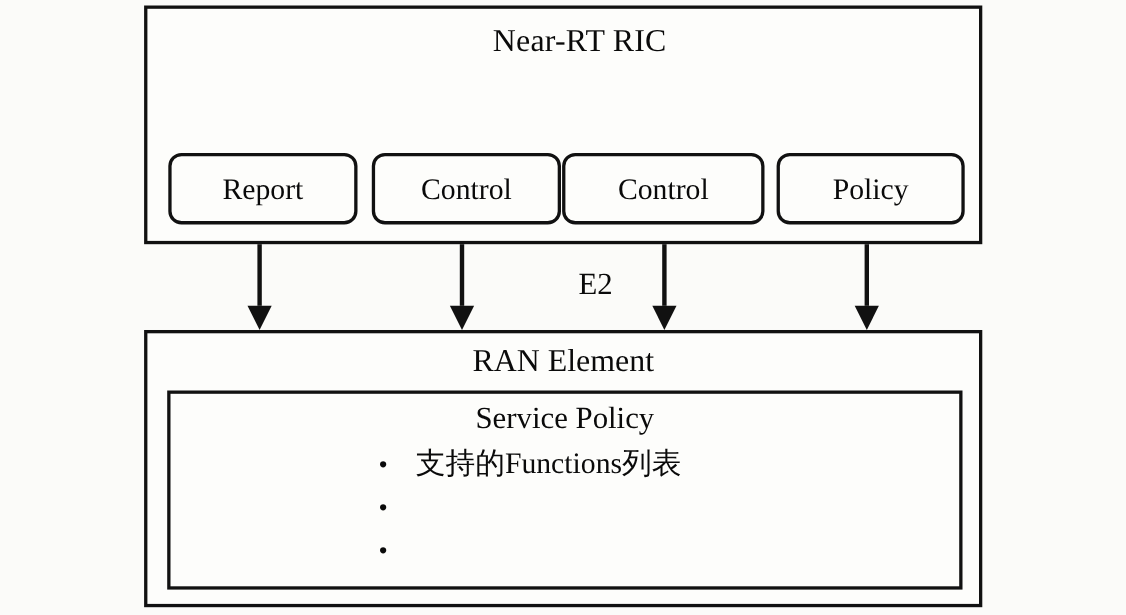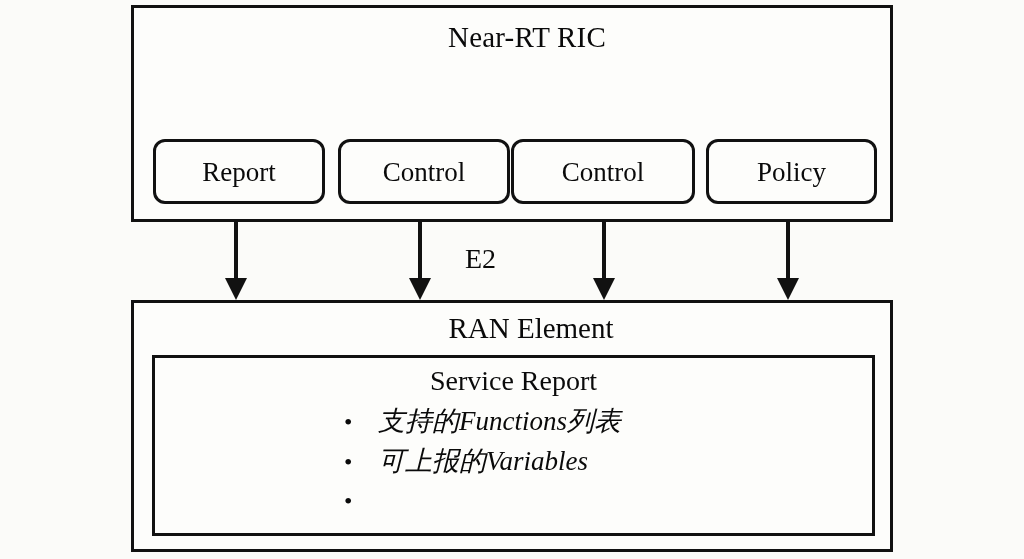--- a/index.html
+++ b/index.html
@@ -80,21 +80,21 @@
   .op-2 { left: 204px; width: 172px; }
   .op-3 { left: 377px; width: 184px; }
   .op-4 { left: 572px; width: 171px; text-align: center; }
 
   
   .e2-label {
     position: absolute;
     left: 465px;
     top: 243px;
     width: 92px;
-    text-align: left;
+    text-align: right;
     font-size: 28px;
     line-height: 32px;
   }
 
   
   .arrow {
     position: absolute;
     top: 222px;
     width: 4px;
     height: 56px;
@@ -129,21 +129,20 @@
     background: #fdfdfb;
   }
   .ran-title {
     position: absolute;
     left: 0;
     top: 8px;
     width: 100%;
     text-align: center;
     font-size: 29px;
     line-height: 34px;
-    padding-left: 19px;
   }
 
   
   .sm-box {
     position: absolute;
     left: 18px;
     top: 52px;
     width: 723px;
     height: 181px;
     box-sizing: border-box;
@@ -172,21 +171,21 @@
     padding-left: 189px;
     font-size: 27px;
     line-height: 39px;
   }
   .sm-bullet {
     display: inline-block;
     width: 34px;
     flex: 0 0 34px;
     font-size: 24px;
   }
-  .sm-text { white-space: nowrap; font-style: italic; }
+  .sm-text { white-space: nowrap; }
 </style>
 </head>
 <body>
 
 <div class="diagram">
 
   <div class="ric-box">
     <div class="ric-title">Near-RT RIC</div>
 
 
@@ -202,30 +201,29 @@
   <div class="arrow arrow-2"></div>
   <div class="arrow arrow-3"></div>
   <div class="arrow arrow-4"></div>
 
   <div class="e2-label">E2</div>
 
   <div class="ran-box">
     <div class="ran-title">RAN Element</div>
 
     <div class="sm-box">
-      <div class="sm-title">Service Report</div>
+      <div class="sm-title">Service Policy</div>
 
       <div class="sm-list">
         <div class="sm-item">
           <span class="sm-bullet">•</span>
           <span class="sm-text">支持的Functions列表</span>
         </div>
         <div class="sm-item">
           <span class="sm-bullet">•</span>
-          <span class="sm-text">可上报的Variables</span>
         </div>
         <div class="sm-item">
           <span class="sm-bullet">•</span>
         </div>
       </div>
     </div>
   </div>
 
 </div>
 

